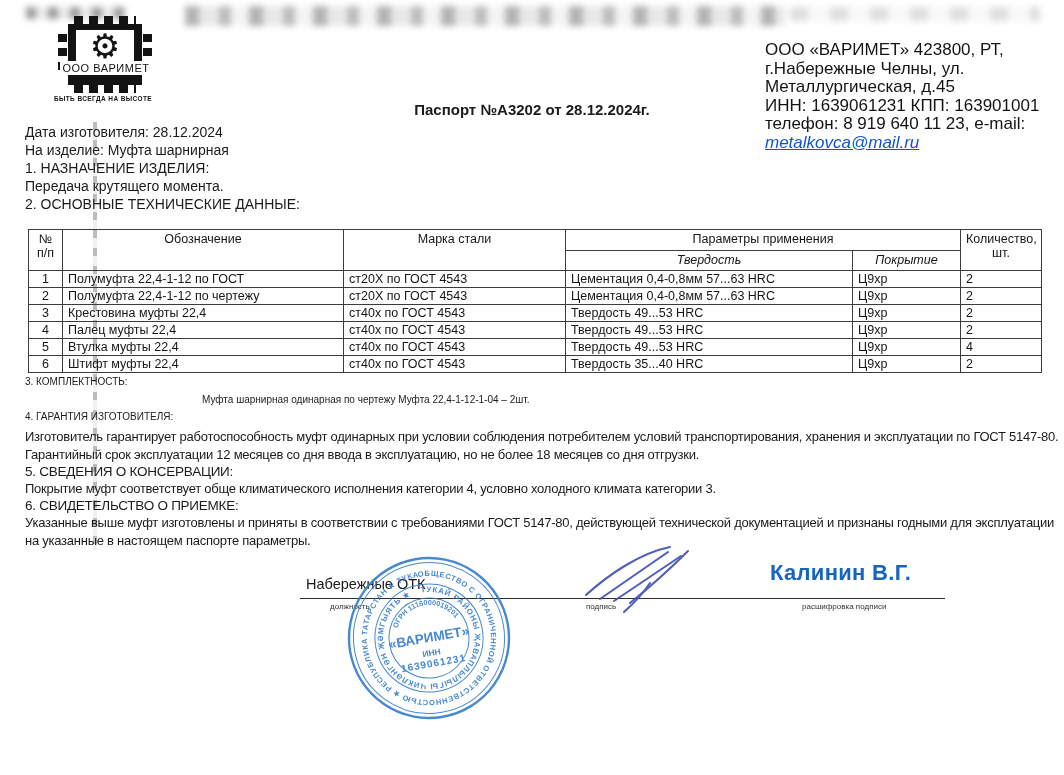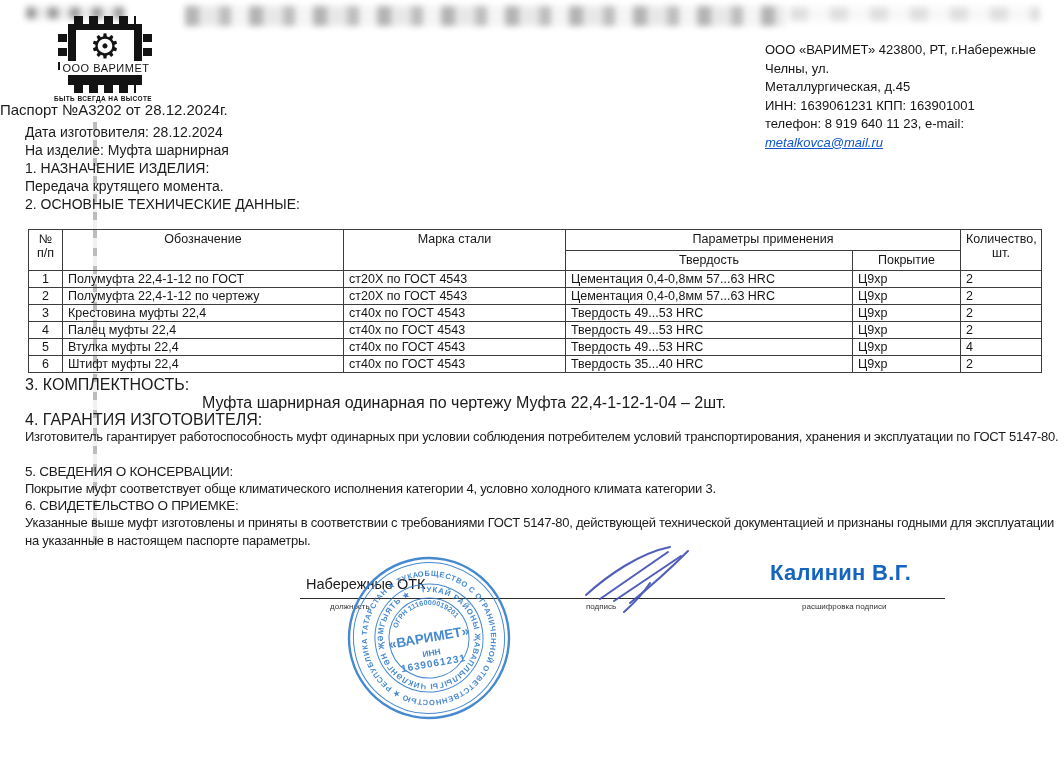--- a/index.html
+++ b/index.html
@@ -29,37 +29,37 @@
   .teeth-left { left:30px; } .teeth-right { left:115px; }
   .logo .body { position:absolute; left:40px; top:10px; width:74px; height:61px; background:#131313; }
   .logo .inner { position:absolute; left:48px; top:16px; width:58px; height:32px; background:#fff; overflow:hidden; text-align:center; }
   .logo .gear { font-size:34px; line-height:36px; color:#131313; display:block; margin-top:-2px; }
   .logo .band { position:absolute; left:32px; top:47px; width:92px; height:14px; background:#fff;
     font-size:11px; font-weight:normal; letter-spacing:.5px; text-align:center; line-height:14px; color:#131313; }
   .logo .bar { position:absolute; left:68px; top:62px; width:18px; height:6px; background:#131313; }
   .logo .slogan { position:absolute; left:0; top:81px; width:150px; text-align:center;
     font-size:6.5px; font-weight:bold; letter-spacing:.4px; color:#131313; }
   
-  .company { position:absolute; left:765px; top:41px; width:292px; font-size:13px; line-height:18.5px; color:#141414; }
+  .company { position:absolute; left:765px; top:41px; width:292px; font-size:17px; line-height:18.5px; color:#141414; }
   .company .email { color:var(--link-blue,#1155cc); text-decoration:underline;font-style:italic; }
   
-  .title { position:absolute; left:0; top:101px; width:1064px; font-size:15px; font-weight:400; }
+  .title { position:absolute; left:0; top:101px; width:1064px; text-align:center; font-size:15px; font-weight:700; }
   .intro { position:absolute; left:25px; top:123px; font-size:14px; line-height:18px; }
   
   .spec-table { position:absolute; left:28px; top:229px; width:1013px; border-collapse:collapse; table-layout:fixed; }
   .spec-table th, .spec-table td { border:1px solid #3c3c3c; font-size:12.5px; font-weight:normal; padding:0 5px; line-height:1.15; color:#161616; }
   .spec-table thead th { text-align:center; vertical-align:top; padding-top:2px; white-space:pre-line; }
   .spec-table thead tr:first-child th { height:21px; }
-  .spec-table thead tr:last-child th { height:20px; }
+  .spec-table thead tr:last-child th { height:20px;font-style:italic; }
   .spec-table tbody td { height:17px; text-align:left; }
   .spec-table tbody td.col-num { text-align:center; }
   .col-num { width:34px; } .col-name { width:281px; } .col-steel { width:222px; }
   .col-hardness { width:287px; } .col-coating { width:108px; } .col-qty { width:81px; }
   
-  .line { position:absolute; font-size:16px; white-space:nowrap; }
+  .line { position:absolute; font-size:10px; white-space:nowrap; }
   .condensed { font-size:13px; letter-spacing:-0.25px; }
   
   .sig-rule { position:absolute; left:300px; top:598px; width:645px; border-top:1.6px solid #2c2c2c; z-index:1; }
   .sig-position { position:absolute; left:306px; top:576px; font-size:14.5px; z-index:2; }
   .sig-label { position:absolute; font-size:8px; color:#333; z-index:2; }
   .lbl-dolzhnost { left:330px; top:602px; }
   .lbl-podpis { left:586px; top:602px; }
   .lbl-rasshifrovka { left:802px; top:602px; }
   .sig-name { position:absolute; left:770px; top:560px; font-size:22px; font-weight:bold; color:var(--name-blue,#1565c0); letter-spacing:.3px; z-index:2; }
   .sig-scribble { position:absolute; left:578px; top:543px; z-index:3; }
@@ -180,20 +180,21 @@
           <td class="col-coating">Ц9хр</td>
           <td class="col-qty">2</td>
         </tr>
       </tbody>
   </table>
 
   <div class="line" style="left:25px; top:376px;">3. КОМПЛЕКТНОСТЬ:</div>
   <div class="line" style="left:202px; top:394px;">Муфта шарнирная одинарная по чертежу Муфта 22,4-1-12-1-04 – 2шт.</div>
   <div class="line" style="left:25px; top:411px;">4. ГАРАНТИЯ ИЗГОТОВИТЕЛЯ:</div>
   <div class="line condensed" style="left:25px; top:429px;">Изготовитель гарантирует работоспособность муфт одинарных при условии соблюдения потребителем условий транспортирования, хранения и эксплуатации по ГОСТ 5147-80.</div>
+  <div class="line condensed" style="left:25px; top:447px;">Гарантийный срок эксплуатации 12 месяцев со дня ввода в эксплуатацию, но не более 18 месяцев со дня отгрузки.</div>
   <div class="line condensed" style="left:25px; top:464px; font-size:13.5px;">5. СВЕДЕНИЯ О КОНСЕРВАЦИИ:</div>
   <div class="line condensed" style="left:25px; top:481px;">Покрытие муфт соответствует обще климатического исполнения категории 4, условно холодного климата категории 3.</div>
   <div class="line condensed" style="left:25px; top:498px; font-size:13.5px;">6. СВИДЕТЕЛЬСТВО О ПРИЕМКЕ:</div>
   <div class="line condensed" style="left:25px; top:515px;">Указанные выше муфт изготовлены и приняты в соответствии с требованиями ГОСТ 5147-80, действующей технической документацией и признаны годными для эксплуатации</div>
   <div class="line condensed" style="left:25px; top:533px;">на указанные в настоящем паспорте параметры.</div>
 
   <div class="sig-rule"></div>
   <div class="sig-position">Набережные ОТК</div>
   <div class="sig-label lbl-dolzhnost">должность</div>
   <div class="sig-label lbl-podpis">подпись</div>

